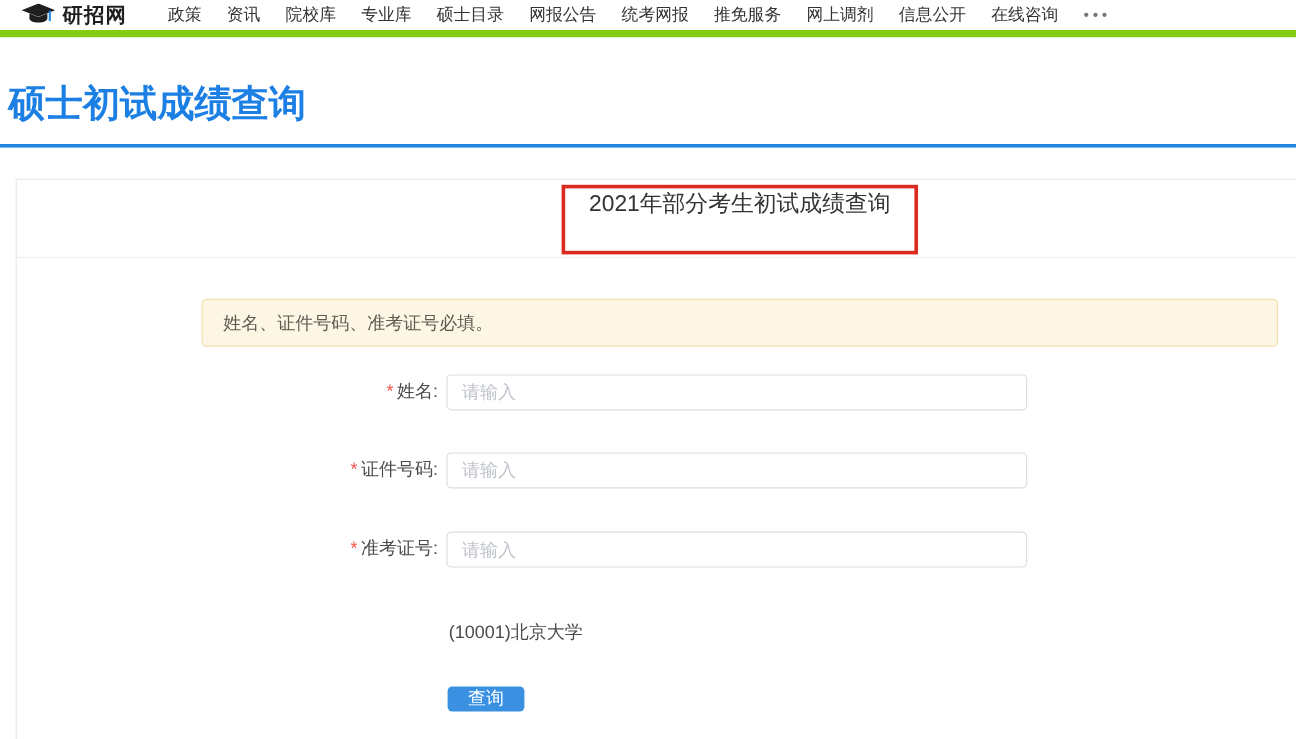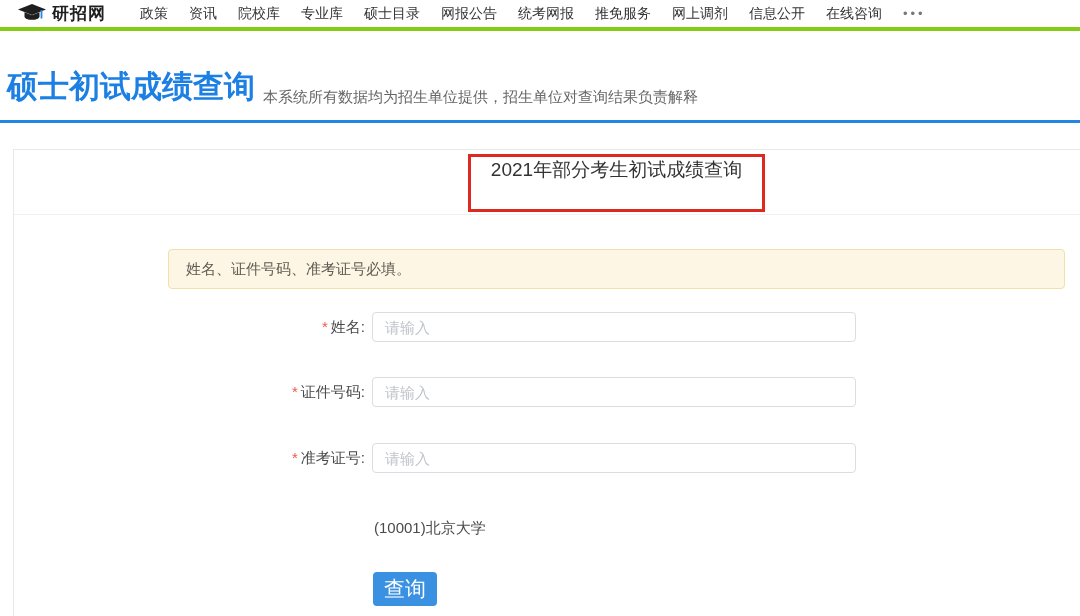--- a/index.html
+++ b/index.html
@@ -1,21 +1,21 @@
 <!DOCTYPE html>
 <html><head>
 <meta charset="utf-8">
 <style>
   html,body{margin:0;padding:0;background:#fff;}
   body{font-family:"Liberation Sans","DejaVu Sans",sans-serif;color:#333;}
   .page{position:relative;width:1080px;height:616px;overflow:hidden;background:#fff;}
 
   
   .topnav{position:absolute;top:0;left:0;width:100%;height:31px;background:#fff;
-          border-bottom:4px solid #84cc16;display:flex;align-items:center;box-sizing:border-box;}
+          border-bottom:6px solid #84cc16;display:flex;align-items:center;box-sizing:border-box;}
   .logo{display:flex;align-items:center;margin-left:18px;cursor:pointer;}
   .logo-icon{display:inline-flex;margin-right:6px;}
   .logo-text{font-size:17px;font-weight:bold;color:#1f1f1f;letter-spacing:1px;}
   .nav-items{display:flex;align-items:center;margin-left:34px;gap:21px;}
   .nav-item{font-size:14px;color:#333;text-decoration:none;cursor:pointer;white-space:nowrap;}
   .nav-more{font-size:13px;color:#777;letter-spacing:3px;cursor:pointer;text-decoration:none;}
 
   
   .page-title{position:absolute;left:7px;top:66px;font-size:31px;font-weight:bold;color:#1b7fe3;white-space:nowrap;}
   .page-subtitle{position:absolute;left:263px;top:88px;font-size:15px;color:#666;white-space:nowrap;}
@@ -48,22 +48,22 @@
   .finput::placeholder{color:#c0c4cc;}
   .i1{top:312px;} .i2{top:377px;} .i3{top:443px;}
 
   .forgot-link{position:absolute;left:877px;top:443px;line-height:30px;font-size:15px;
                color:#5f9df9;text-decoration:none;cursor:pointer;display:flex;align-items:center;}
   .q-icon{display:inline-flex;align-items:center;justify-content:center;width:15px;height:15px;
           border:1px solid #5f9df9;border-radius:50%;font-size:11px;margin-left:2px;line-height:1;}
 
   .fvalue{position:absolute;left:374px;top:513px;line-height:30px;font-size:15px;color:#4a4a4a;}
 
-  .submit-btn{position:absolute;left:373px;top:572px;width:64px;height:34px;background:#3a91e2;
-              color:#fff;font-size:21px;border:none;border-radius:4px;cursor:pointer;
+  .submit-btn{position:absolute;left:373px;top:572px;width:64px;height:21px;background:#3a91e2;
+              color:#fff;font-size:15px;border:none;border-radius:4px;cursor:pointer;
               display:flex;align-items:center;justify-content:center;
               font-family:Liberation Mono, monospace;}
 </style>
 </head>
 <body>
 
 <div class="page">
 
   <header class="topnav">
     <div class="logo">
@@ -86,21 +86,20 @@
       <a class="nav-item">统考网报</a>
       <a class="nav-item">推免服务</a>
       <a class="nav-item">网上调剂</a>
       <a class="nav-item">信息公开</a>
       <a class="nav-item">在线咨询</a>
       <a class="nav-more">•••</a>
     </nav>
   </header>
 
   <div class="page-title">硕士初试成绩查询</div>
-  <div class="page-subtitle">本系统所有数据均为招生单位提供，招生单位对查询结果负责解释</div>
   <div class="blue-divider"></div>
 
   <section class="card">
     <div class="card-head"></div>
   </section>
 
   <div class="red-annotation">
     <span class="card-title">2021年部分考生初试成绩查询</span>
   </div>
 

